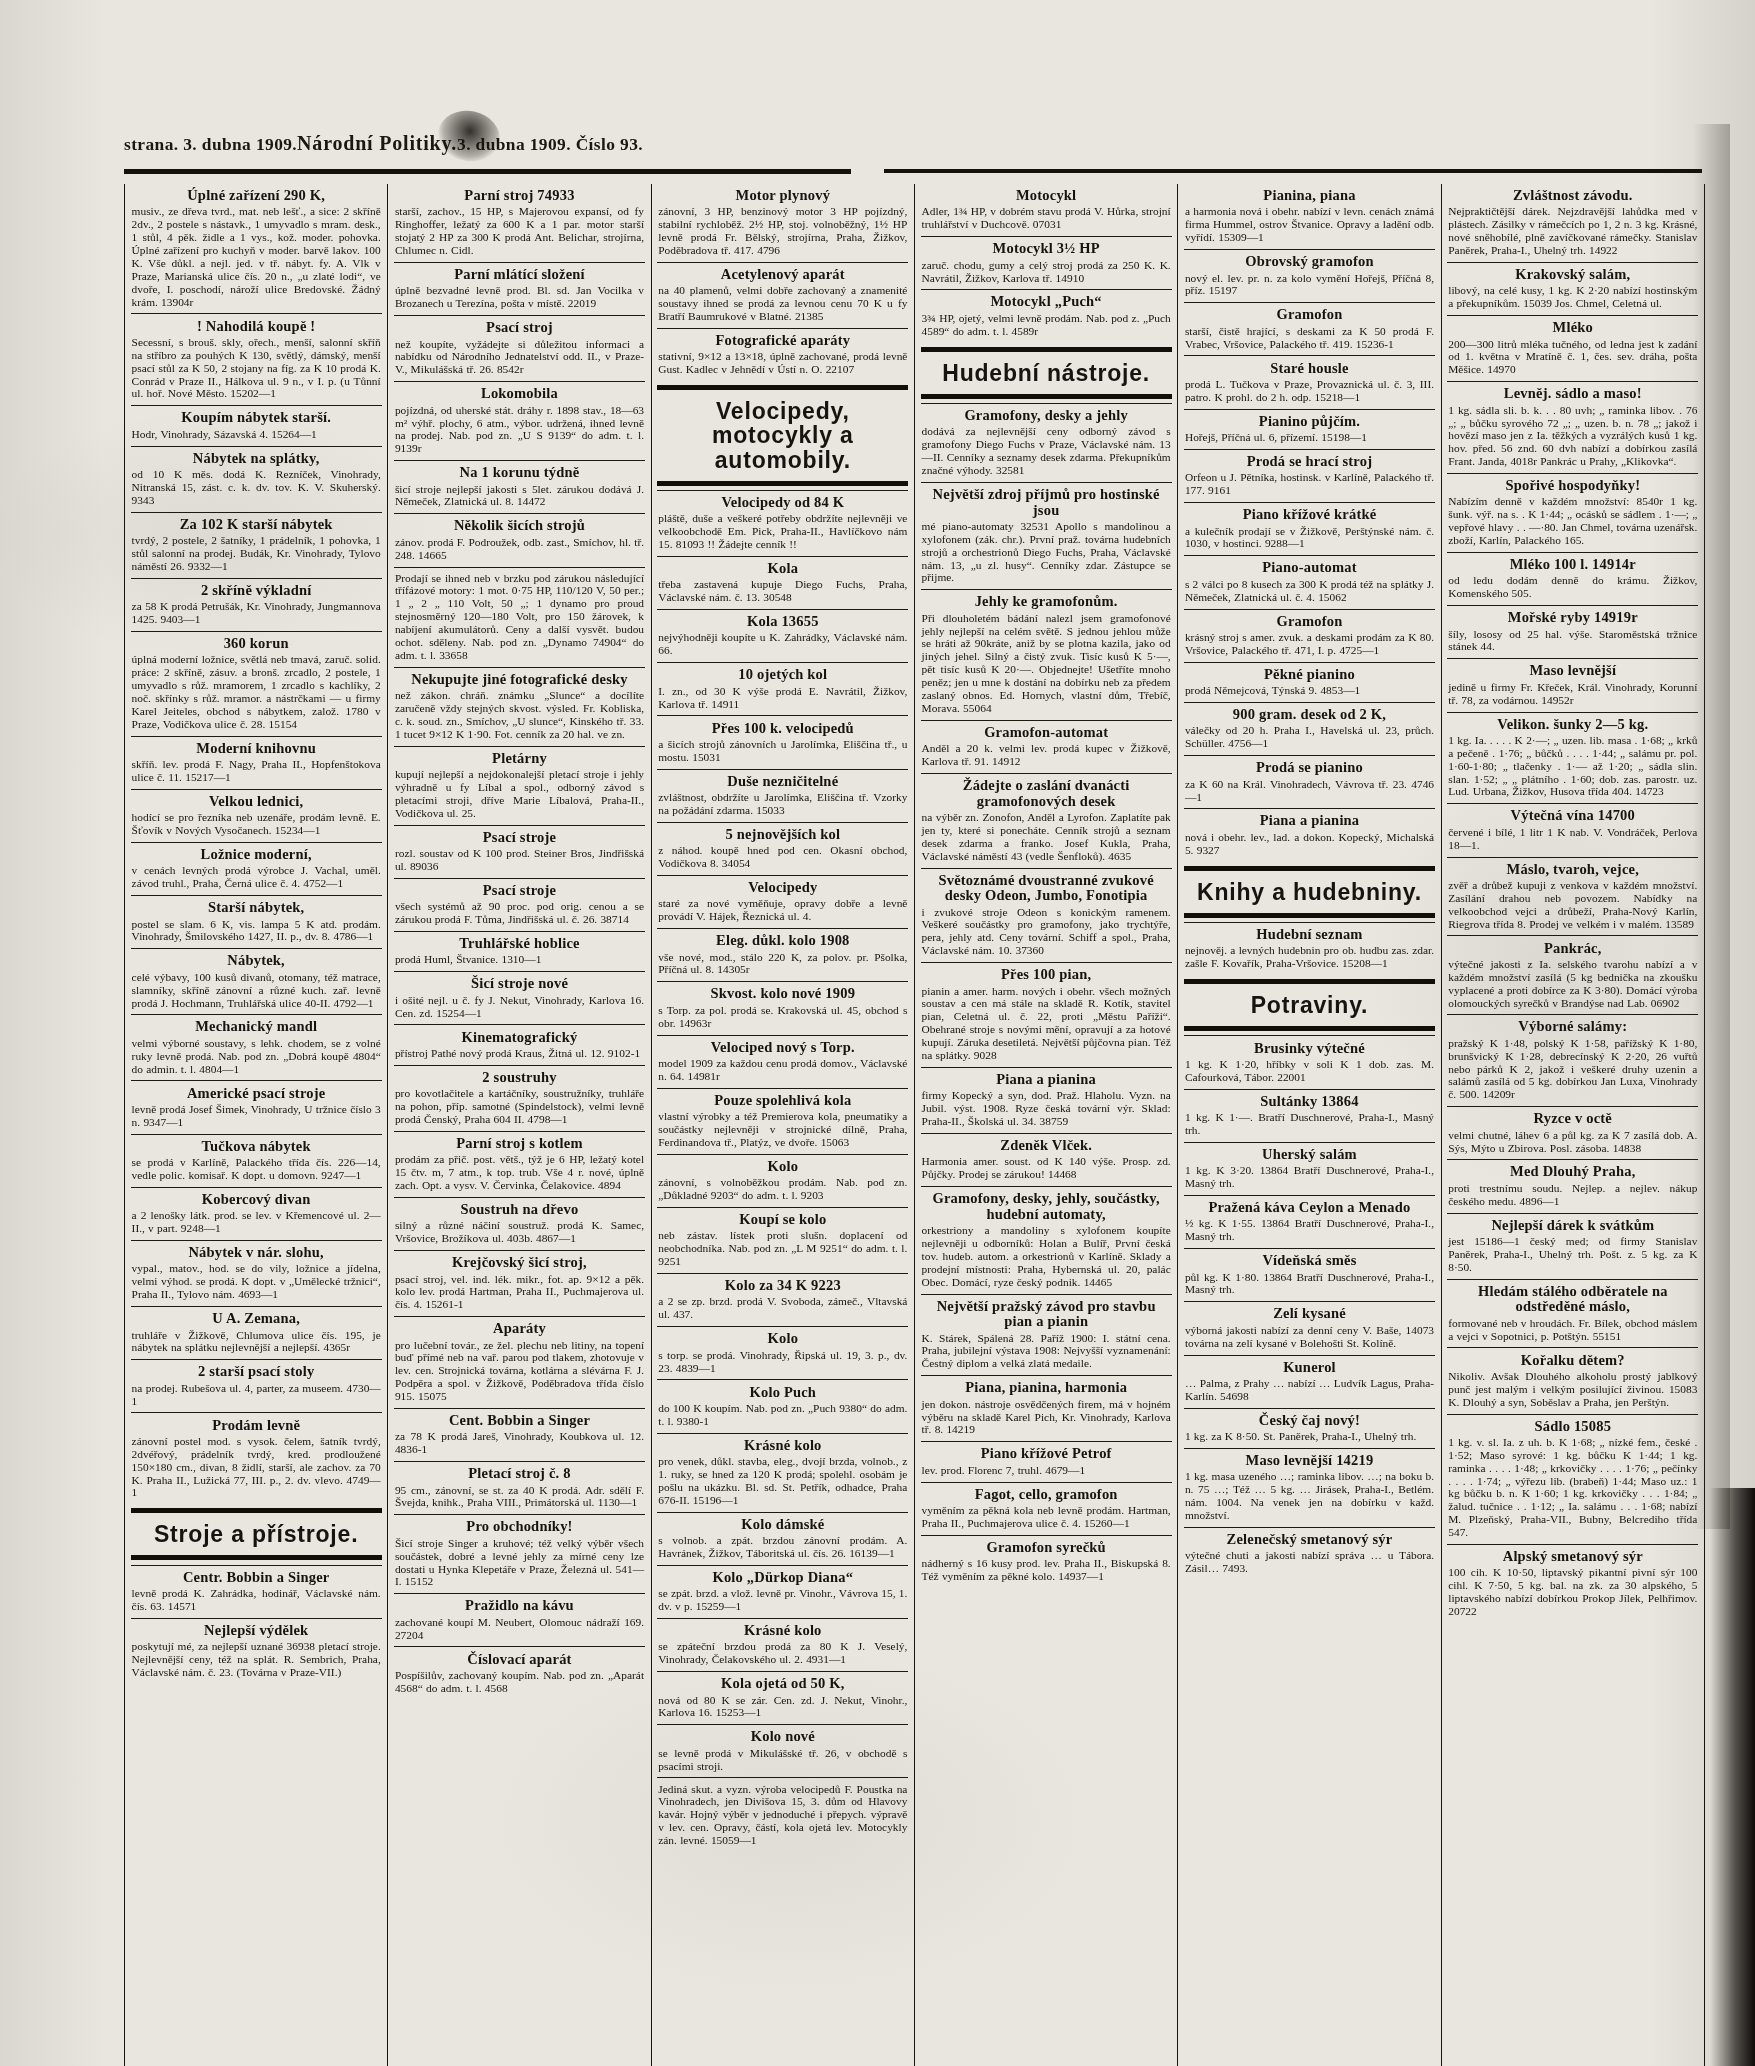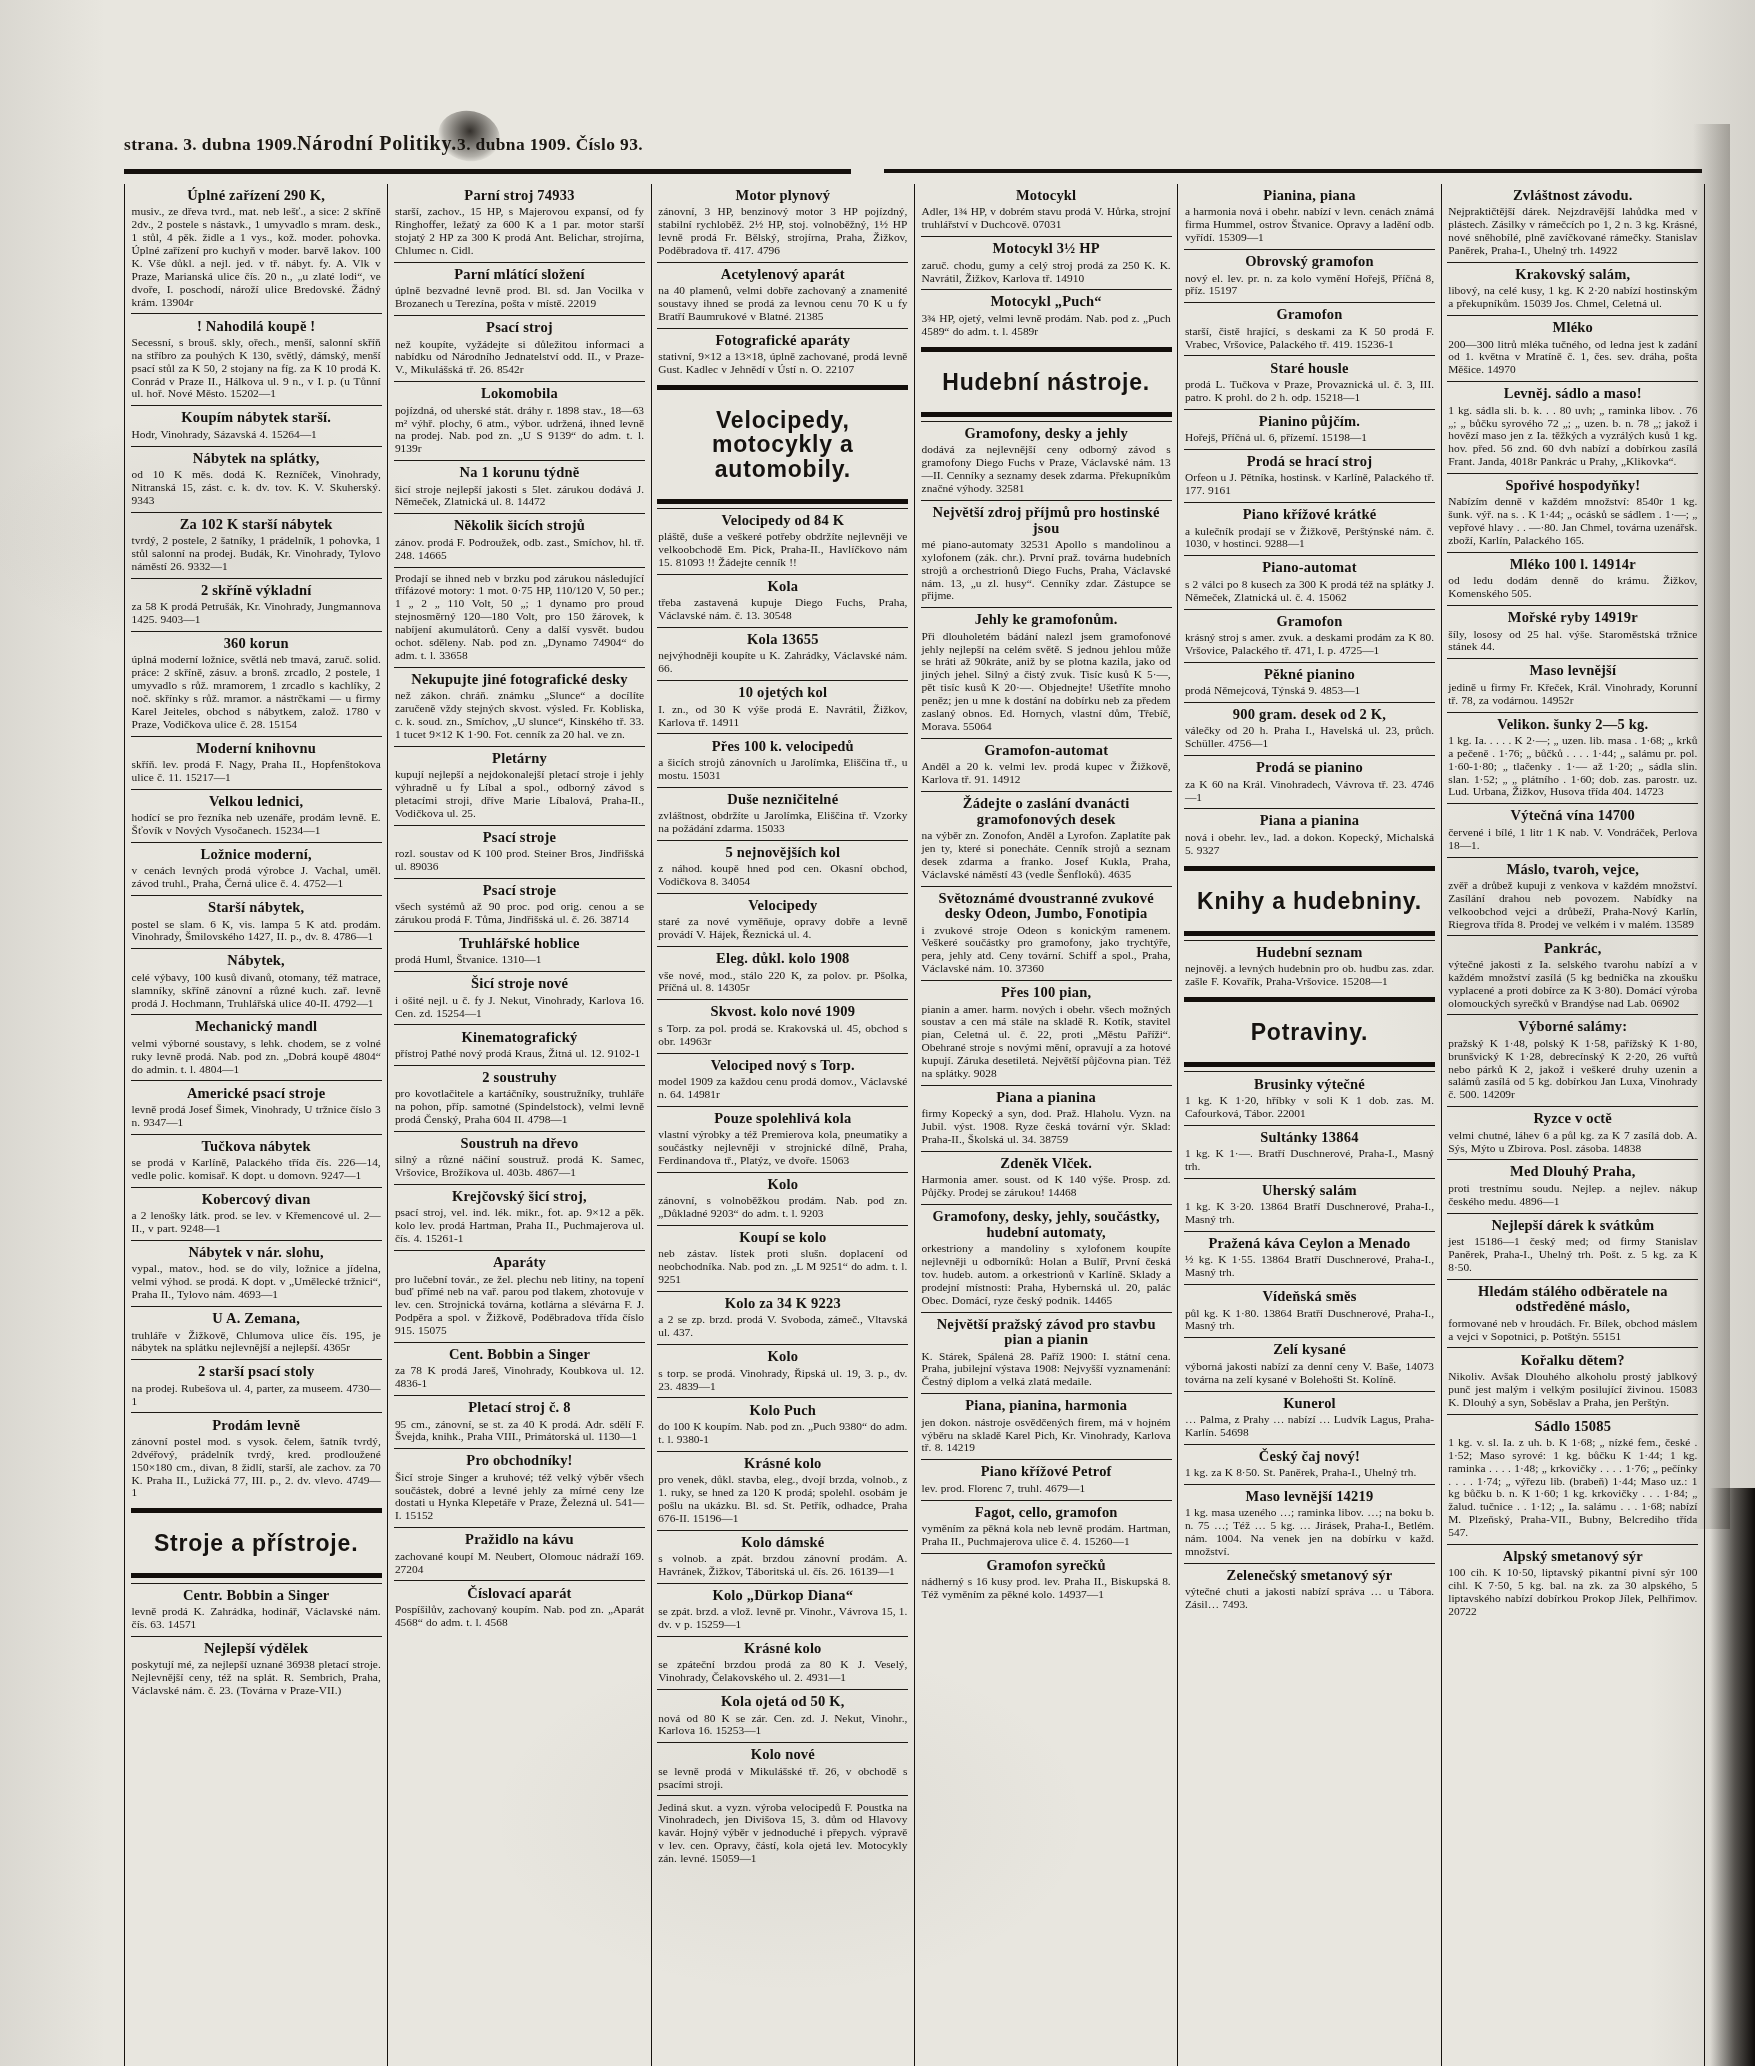--- a/index.html
+++ b/index.html
@@ -48,21 +48,21 @@
   .ad-h{
     text-align:center;font-weight:bold;font-size:14.5px;line-height:1.08;
     font-family:"Liberation Serif","DejaVu Serif",serif;
     letter-spacing:0.2px;margin-bottom:1.7px;
   }
   .ad-b{
     font-size:11.4px;line-height:1.13;text-align:justify;
     word-spacing:0.4px;
   }
   .section{
-    margin:4.1px 0;padding:18px 0;
+    margin:4.1px 0;padding:9px 0;
     border-top:5px solid #120e0a;border-bottom:5px solid #120e0a;
     text-align:center;font-weight:bold;font-size:23px;line-height:1.05;
     font-family:"Liberation Sans","DejaVu Sans",sans-serif;
     letter-spacing:0.8px;
   }
   .right-edge{position:absolute;right:0;top:1488px;bottom:0;width:45px;
     background:linear-gradient(90deg, transparent, rgba(15,12,9,.65) 55%, #0d0a08);}
   .right-edge-soft{position:absolute;right:25px;top:124px;height:1405px;width:37px;
     background:linear-gradient(90deg, transparent, rgba(60,55,48,.35));}
 </style>
@@ -226,20 +226,24 @@
       </div>
       <div class="ad">
         <div class="ad-h">Kinematografický</div>
         <div class="ad-b">přístroj Pathé nový prodá Kraus, Žitná ul. 12. 9102-1</div>
       </div>
       <div class="ad">
         <div class="ad-h">2 soustruhy</div>
         <div class="ad-b">pro kovotlačitele a kartáčníky, soustružníky, truhláře na pohon, příp. samotné (Spindelstock), velmi levně prodá Čenský, Praha 604 II. 4798—1</div>
       </div>
       <div class="ad">
+        <div class="ad-h">Parní stroj s kotlem</div>
+        <div class="ad-b">prodám za přič. post. větš., týž je 6 HP, ležatý kotel 15 čtv. m, 7 atm., k top. trub. Vše 4 r. nové, úplně zach. Opt. a vysv. V. Červinka, Čelakovice. 4894</div>
+      </div>
+      <div class="ad">
         <div class="ad-h">Soustruh na dřevo</div>
         <div class="ad-b">silný a různé náčiní soustruž. prodá K. Samec, Vršovice, Brožíkova ul. 403b. 4867—1</div>
       </div>
       <div class="ad">
         <div class="ad-h">Krejčovský šicí stroj,</div>
         <div class="ad-b">psací stroj, vel. ind. lék. mikr., fot. ap. 9×12 a pěk. kolo lev. prodá Hartman, Praha II., Puchmajerova ul. čís. 4. 15261-1</div>
       </div>
       <div class="ad">
         <div class="ad-h">Aparáty</div>
         <div class="ad-b">pro lučební továr., ze žel. plechu neb litiny, na topení buď přímé neb na vař. parou pod tlakem, zhotovuje v lev. cen. Strojnická továrna, kotlárna a slévárna F. J. Podpěra a spol. v Žižkově, Poděbradova třída číslo 915. 15075</div>

